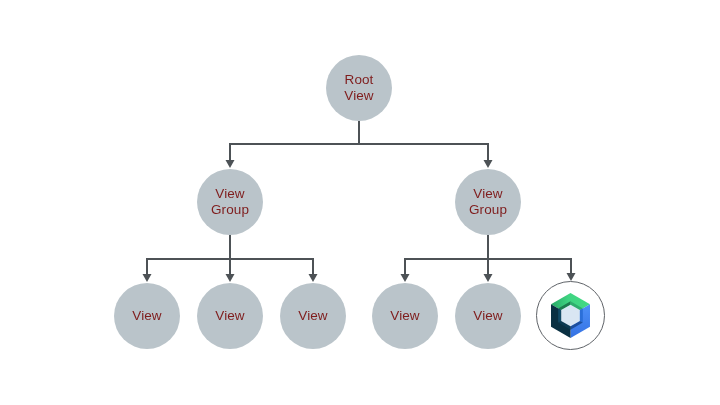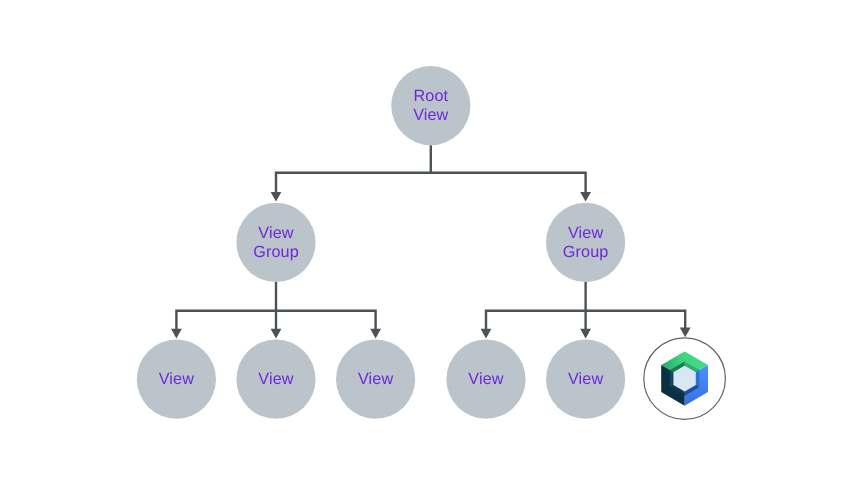--- a/index.html
+++ b/index.html
@@ -22,21 +22,21 @@
     height: 66px;
     border-radius: 50%;
     background: #bac4ca;
     display: flex;
     align-items: center;
     justify-content: center;
   }
   .node .label {
     font-size: 13.5px;
     line-height: 16.5px;
-    color: #6d28d9;
+    color: #7f1d1d;
     text-align: center;
     white-space: pre-line;
     letter-spacing: 0.1px;
   }
   
   .n-root   { left: 326px; top: 55px;  }
   .n-vg-l   { left: 197px; top: 169px; }
   .n-vg-r   { left: 455px; top: 169px; }
   .n-v1     { left: 114px; top: 283px; }
   .n-v2     { left: 197px; top: 283px; }

